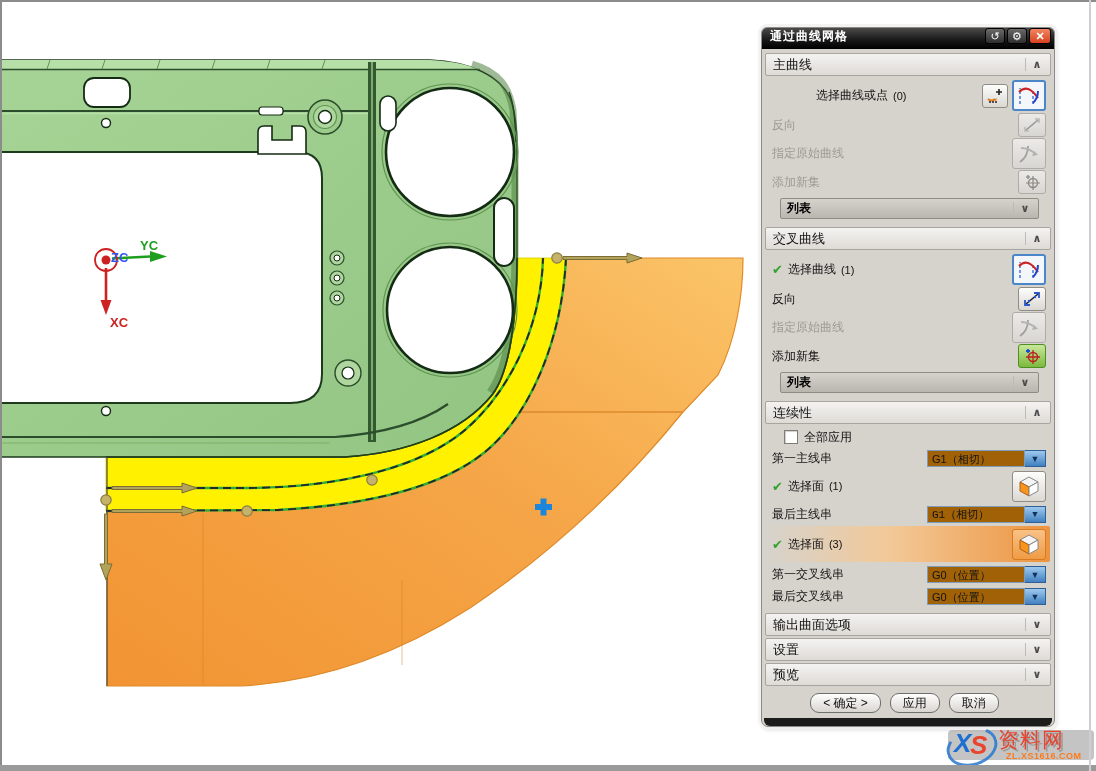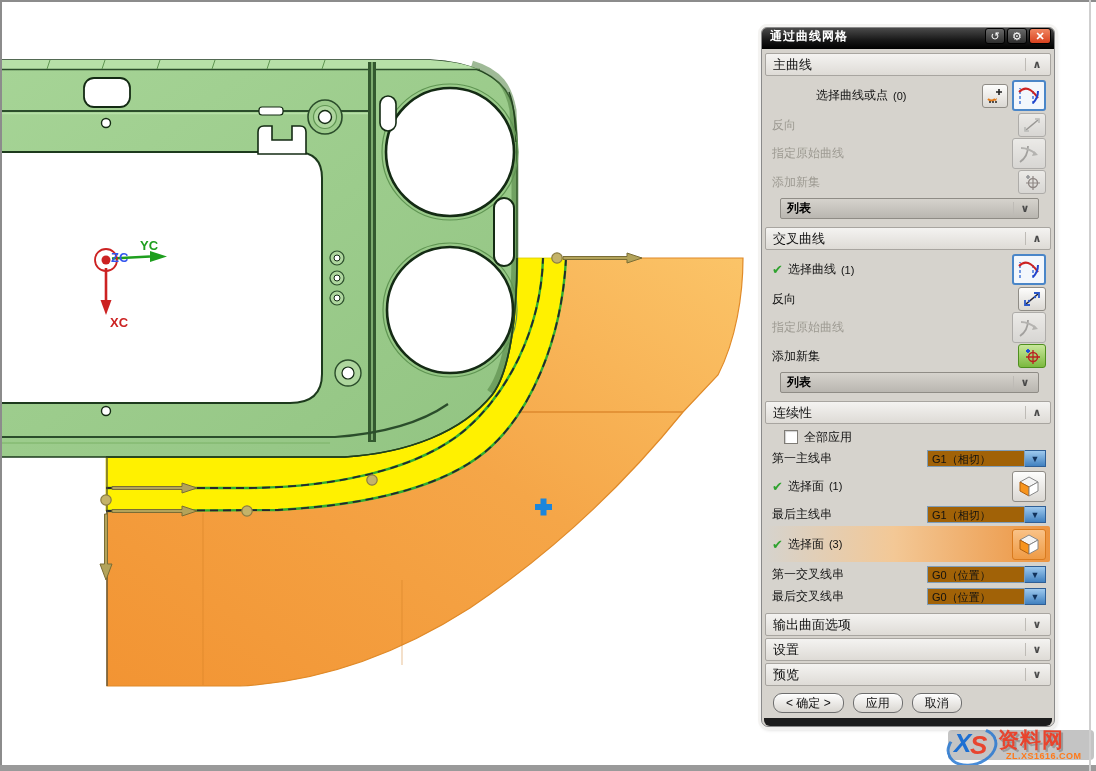--- a/index.html
+++ b/index.html
@@ -47,33 +47,33 @@
   .ibtn.off{filter:grayscale(.9) opacity(.55);}
   .list-bar{height:19px;background:linear-gradient(#d6d3cd,#b9b6b0);border:1px solid #8f8c86;
     border-radius:2px;display:flex;align-items:center;margin:3px 7px 2px 8px;padding:0 2px 0 6px;}
   .list-bar .ht{font-size:12px;font-weight:bold;flex:1;}
   .cbx{width:12px;height:12px;background:#fff;border:1px solid #7f7c76;margin-right:6px;box-shadow:inset 1px 1px 1px #cfcfcf;}
   .dd{display:flex;margin-left:auto;height:17px;}
   .dd .val{width:88px;background:#a16207;border:1px solid #7f9db9;font-size:11px;line-height:16px;padding:0 4px;color:#111;white-space:nowrap;overflow:hidden;}
   .dd .ar{width:20px;background:linear-gradient(#9ec9ee,#4181c0);border:1px solid #2f5f96;border-left:none;
     color:#11325c;font-size:9px;line-height:16px;text-align:center;}
   .hl-row{background:linear-gradient(90deg,#d6d3cd 0%,#f3c896 45%,#ec9440 100%);border-radius:2px;margin:1px -4px 1px -6px;padding:1px 4px 1px 6px;}
-  .btn-row{display:flex;justify-content:flex-start;align-items:center;margin:7px 16px 5px 0;}
+  .btn-row{display:flex;justify-content:center;align-items:center;margin:7px 16px 5px 0;}
   .pbtn{height:20px;border:1px solid #6e6e6e;border-radius:9px;background:linear-gradient(#fefefe,#d9d6d1);
     font-size:12px;color:#111;padding:0 12px;margin-left:9px;box-shadow:inset 0 1px 0 #fff;}
   .dlg-foot{height:8px;background:#1c1c1c;border-radius:0 0 6px 6px;margin-top:2px;}
 
   
   #wm{position:absolute;right:2px;bottom:5px;width:150px;height:42px;z-index:30;}
   #wm .band{position:absolute;right:0;top:6px;width:146px;height:30px;background:rgba(125,125,125,.45);border-radius:4px;}
   #wm .logo{position:absolute;left:2px;top:0px;width:52px;height:42px;}
   #wm .lx{position:absolute;left:8px;top:4px;font-size:26px;font-weight:bold;font-style:italic;color:#1d6fd2;}
   #wm .ls{position:absolute;left:24px;top:6px;font-size:26px;font-weight:bold;font-style:italic;color:#e8442e;}
   #wm .ring{position:absolute;left:0;top:4px;width:46px;height:32px;border:3px solid rgba(40,120,210,.85);border-radius:50%;border-top-color:transparent;transform:rotate(-18deg);}
-  #wm .brand{position:absolute;left:54px;top:2px;font-size:21px;font-weight:bold;color:#e8442e;letter-spacing:1px;text-shadow:2px 2px 0 #9a9a9a;}
+  #wm .brand{position:absolute;left:54px;top:2px;font-size:21px;font-weight:normal;color:#e8442e;letter-spacing:1px;text-shadow:2px 2px 0 #9a9a9a;}
   #wm .url{position:absolute;left:62px;top:27px;font-size:9px;font-weight:bold;color:#ff7a1a;letter-spacing:.5px;}
 </style>
 </head>
 <body>
 
 <div id="stage">
 
   <svg id="viewport" viewBox="0 0 1096 771">
     <defs>
       <linearGradient id="gOrange" x1="0" y1="1" x2="1" y2="0">
@@ -355,21 +355,21 @@
           <span class="cnt">(1)</span>
           <span class="sp"></span>
           <button class="ibtn lg">
             <svg width="24" height="23" viewBox="0 0 24 23">
               <path d="M12,2 L21,7 L12,12 L3,7 Z" fill="#f4f4f4" stroke="#888" stroke-width="1"></path>
               <path d="M3,7 L12,12 L12,21 L3,16 Z" fill="#f7941d" stroke="#b06010" stroke-width="1"></path>
               <path d="M21,7 L12,12 L12,21 L21,16 Z" fill="#ffffff" stroke="#888" stroke-width="1"></path>
             </svg>
           </button>
         </div>
-        <div class="row" style="height:22px;">
+        <div class="row" style="height:22px;font-family:Liberation Mono, monospace;">
           <span class="lbl">最后主线串</span>
           <span class="dd">
             <span class="val">G1（相切）</span>
             <span class="ar">▼</span>
           </span>
         </div>
         <div class="row hl-row" style="height:34px;">
           <span class="chk-mark">✔</span>
           <span class="lbl">选择面</span>
           <span class="cnt">(3)</span>

